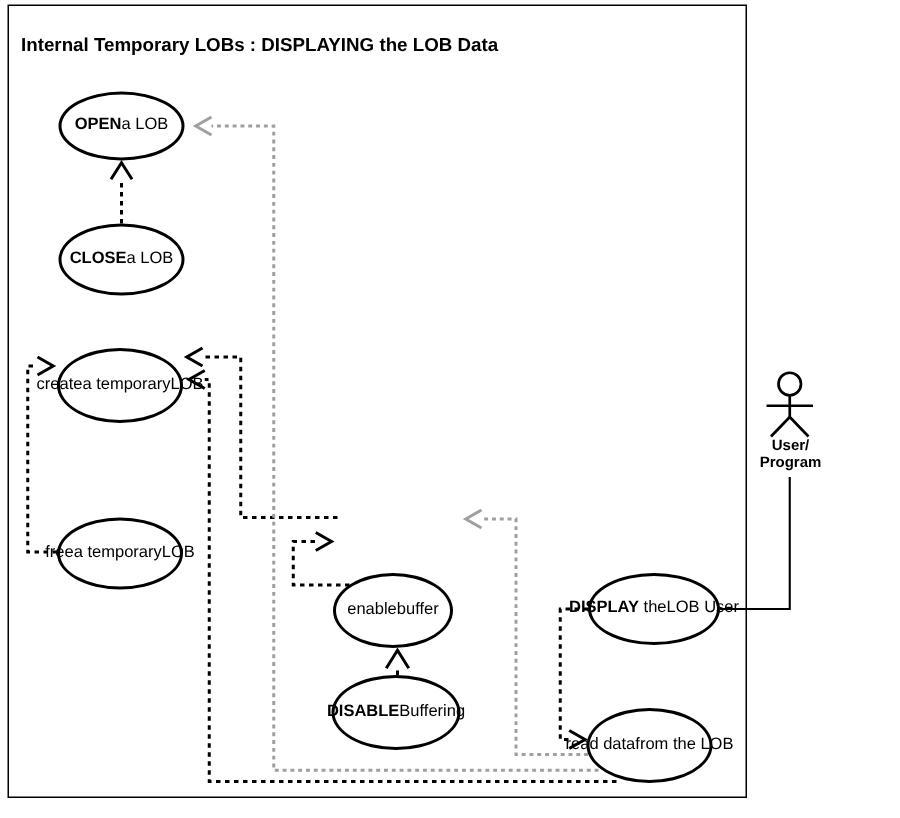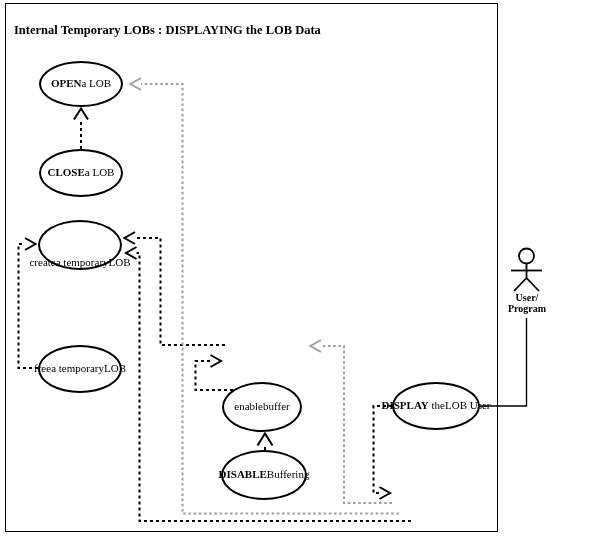--- a/index.html
+++ b/index.html
@@ -1,21 +1,21 @@
 <!DOCTYPE html>
 <html style="--ink: #000000; --gray: #9f9f9f; --bg: #ffffff;"><head>
 <meta charset="utf-8">
 <style>
   :root { --ink:#000000; --gray:#9f9f9f; --bg:#ffffff; }
   * { box-sizing: border-box; }
   html,body { margin:0; padding:0; background:var(--bg,#fff); }
   #stage {
     position:relative; width:600px; height:545px;
     background:var(--bg,#fff);
-    font-family:Liberation Serif, serif;
+    font-family:Liberation Sans, sans-serif;
     color:var(--ink,#000);
     overflow:hidden;
   }
   #wires { position:absolute; left:0; top:0; width:600px; height:545px; z-index:1; }
   #wires path, #wires polyline, #wires circle, #wires line, #wires rect { fill:none; }
   .boundary { stroke:var(--ink,#000); stroke-width:1; }
   .solid    { stroke:var(--ink,#000); stroke-width:1.4; }
   .c-black  { stroke:var(--ink,#000); stroke-width:2; stroke-dasharray:3 3; }
   .a-black  { stroke:var(--ink,#000); stroke-width:2; }
   .c-gray   { stroke:var(--gray,#9f9f9f); stroke-width:2; stroke-dasharray:2.6 2.6; }
@@ -102,21 +102,21 @@
   <div class="node" style="left:39px; top:61px; width:84px; height:46px;">
     <div><b>OPEN</b></div>
     <div>a LOB</div>
   </div>
 
   <div class="node" style="left:39px; top:149px; width:84px; height:48px;">
     <div><b>CLOSE</b></div>
     <div>a LOB</div>
   </div>
 
-  <div class="node" style="left:38px; top:220px; width:84px; height:50px;align-items:flex-end;">
+  <div class="node" style="left:38px; top:232px; width:84px; height:50px;">
     <div>create</div>
     <div>a temporary</div>
     <div>LOB</div>
   </div>
 
   <div class="node" style="left:38px; top:345px; width:84px; height:48px;">
     <div>free</div>
     <div>a temporary</div>
     <div>LOB</div>
   </div>
@@ -130,19 +130,23 @@
   <div class="node" style="left:221px; top:450px; width:86px; height:50px;">
     <div><b>DISABLE</b></div>
     <div>Buffering</div>
   </div>
 
   <div class="node" style="left:392px; top:382px; width:88px; height:48px;">
     <div><b>DISPLAY</b><span> the</span></div>
     <div>LOB User</div>
   </div>
 
+  <div class="node" style="left:391px; top:472px; width:84px; height:50px;">
+    <div>read data</div>
+    <div>from the LOB</div>
+  </div>
 
   <div class="actor-label">
     <div>User/</div>
     <div>Program</div>
   </div>
 
 </div>
 
 </body></html>

